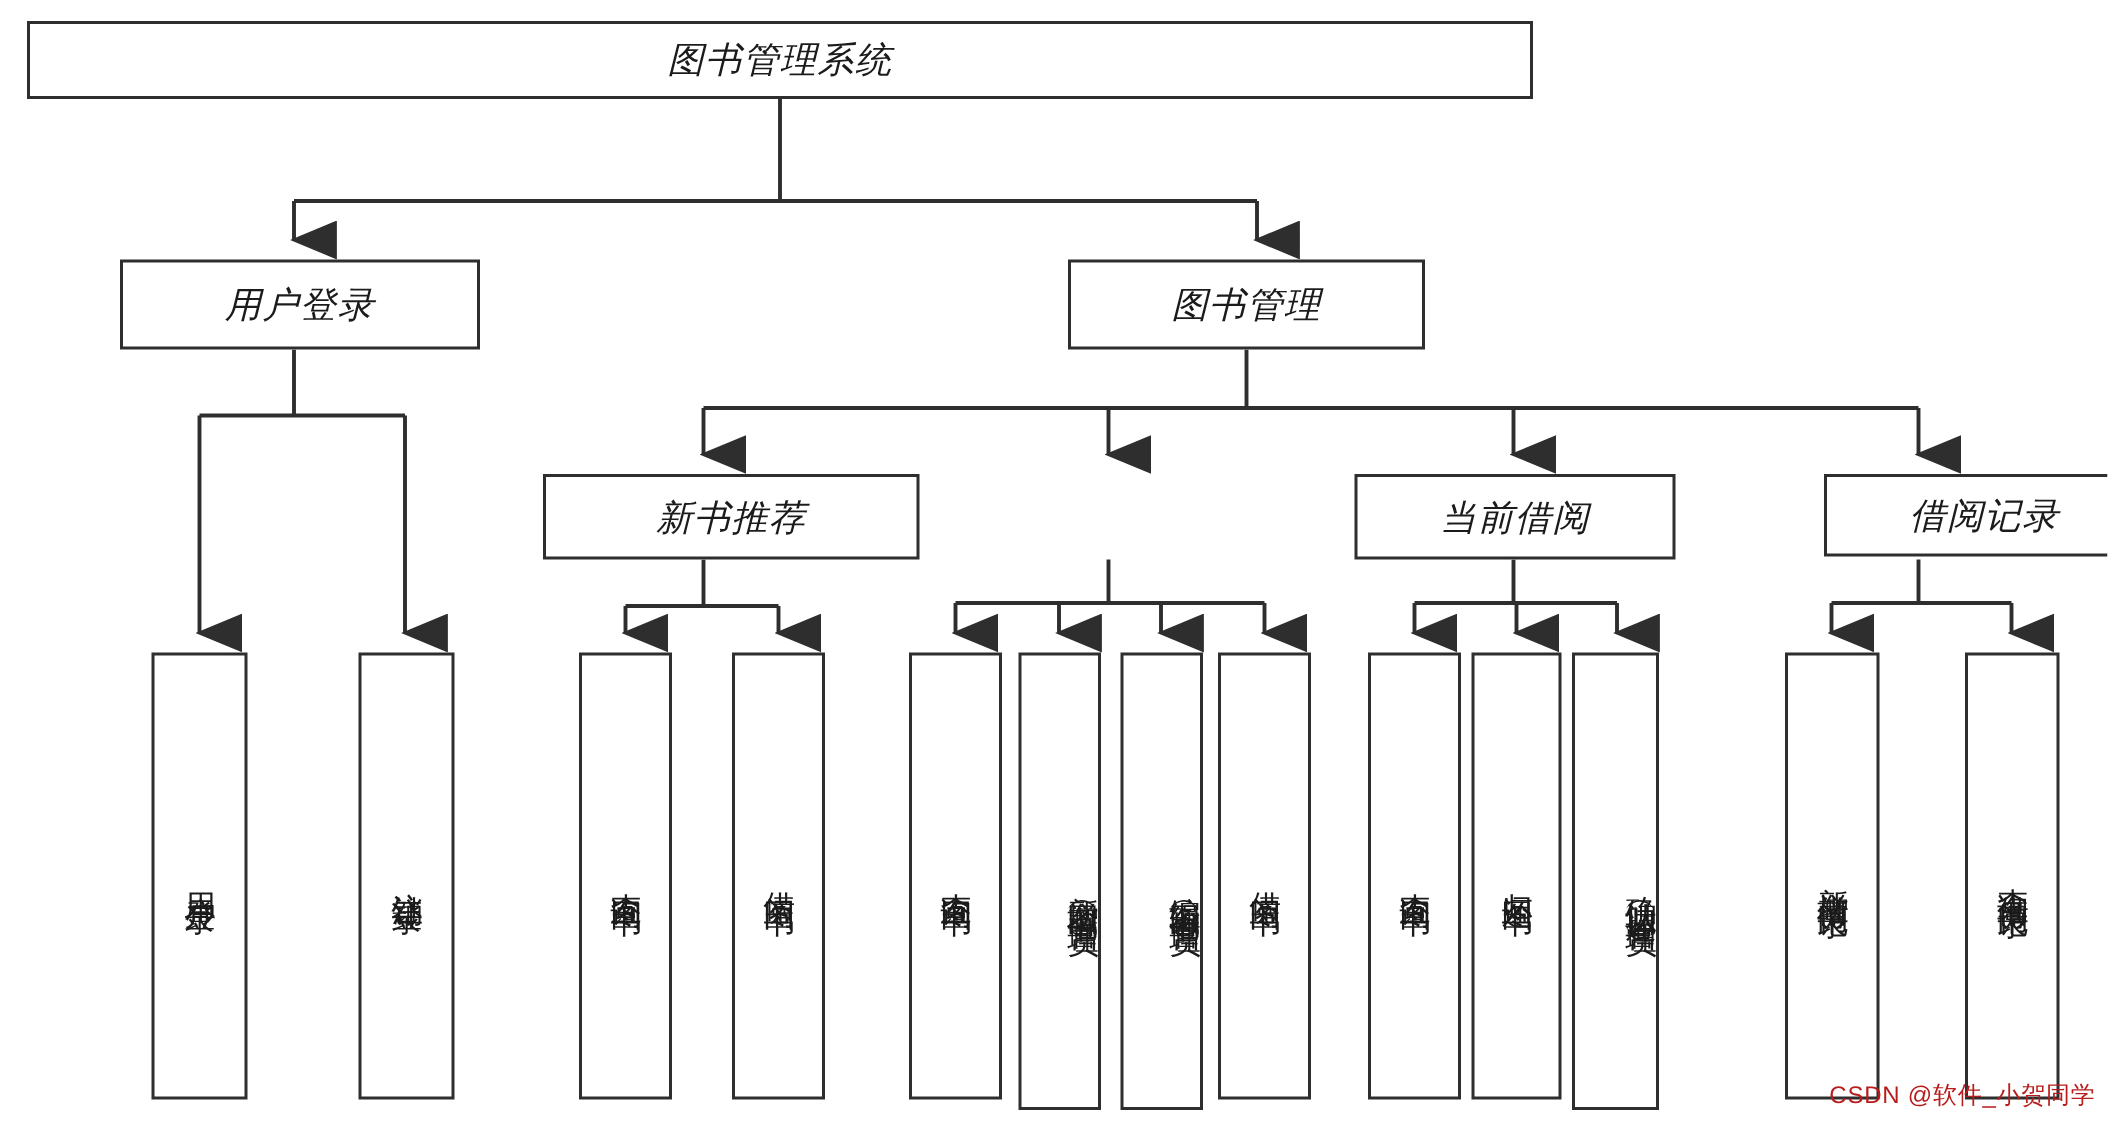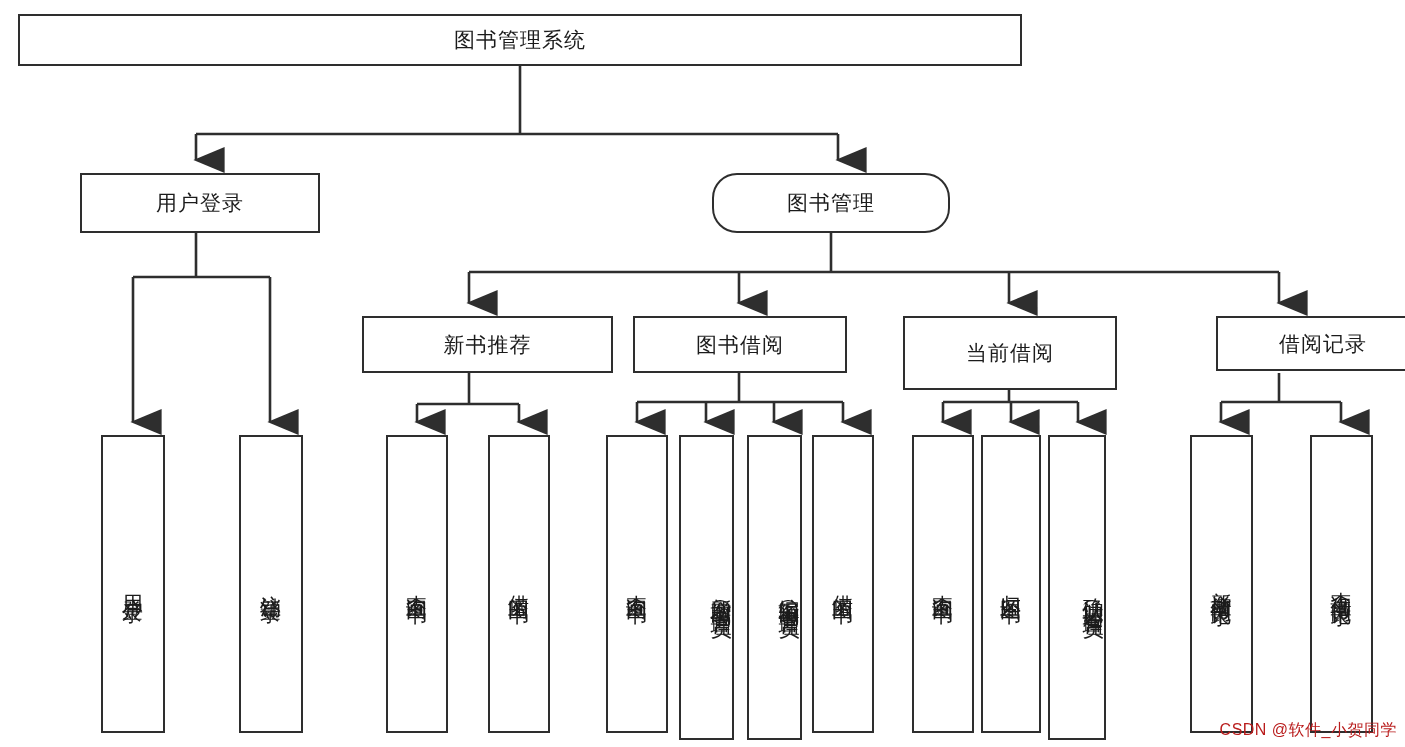--- a/index.html
+++ b/index.html
@@ -26,22 +26,23 @@
     position: absolute;
     box-sizing: border-box;
     background: #ffffff;
     border: 2.5px solid #2e2e2e;
     display: flex;
     align-items: center;
     justify-content: center;
     color: #1b1b1b;
   }
   .node.h {
-    font-size: 21px;
+    font-size: 24px;
     letter-spacing: 1px;
+    font-style: italic;
   }
   .node.v {
     writing-mode: vertical-rl;
     text-orientation: upright;
     font-size: 21px;
     letter-spacing: 3px;
     align-items: flex-start;
     justify-content: center;
     padding-top: 14px;
     line-height: 1.0;
@@ -115,31 +116,28 @@
     </g>
   </svg>
 
   <div class="node h" style="left:18px; top:14px; width:1004px; height:52px;">
     <span>图书管理系统</span>
   </div>
 
   <div class="node h" style="left:80px; top:173px; width:240px; height:60px;">
     <span>用户登录</span>
   </div>
-  <div class="node h" style="left:712px; top:173px; width:238px; height:60px;border-radius:25px;">
+  <div class="node h" style="left:712px; top:173px; width:238px; height:60px;">
     <span>图书管理</span>
   </div>
 
   <div class="node h" style="left:362px; top:316px; width:251px; height:57px;">
     <span>新书推荐</span>
   </div>
-  <div class="node h" style="left:633px; top:316px; width:214px; height:57px;">
-    <span>图书借阅</span>
-  </div>
-  <div class="node h" style="left:903px; top:316px; width:214px; height:74px;">
+  <div class="node h" style="left:903px; top:316px; width:214px; height:57px;">
     <span>当前借阅</span>
   </div>
   <div class="node h" style="left:1172px; top:316px; width:214px; height:55px;margin-left:44px;">
     <span>借阅记录</span>
   </div>
 
   <div class="node v mid" style="left:101px; top:435px; width:64px; height:298px;">
     <span>用户登录</span>
   </div>
   <div class="node v mid" style="left:239px; top:435px; width:64px; height:298px;">

